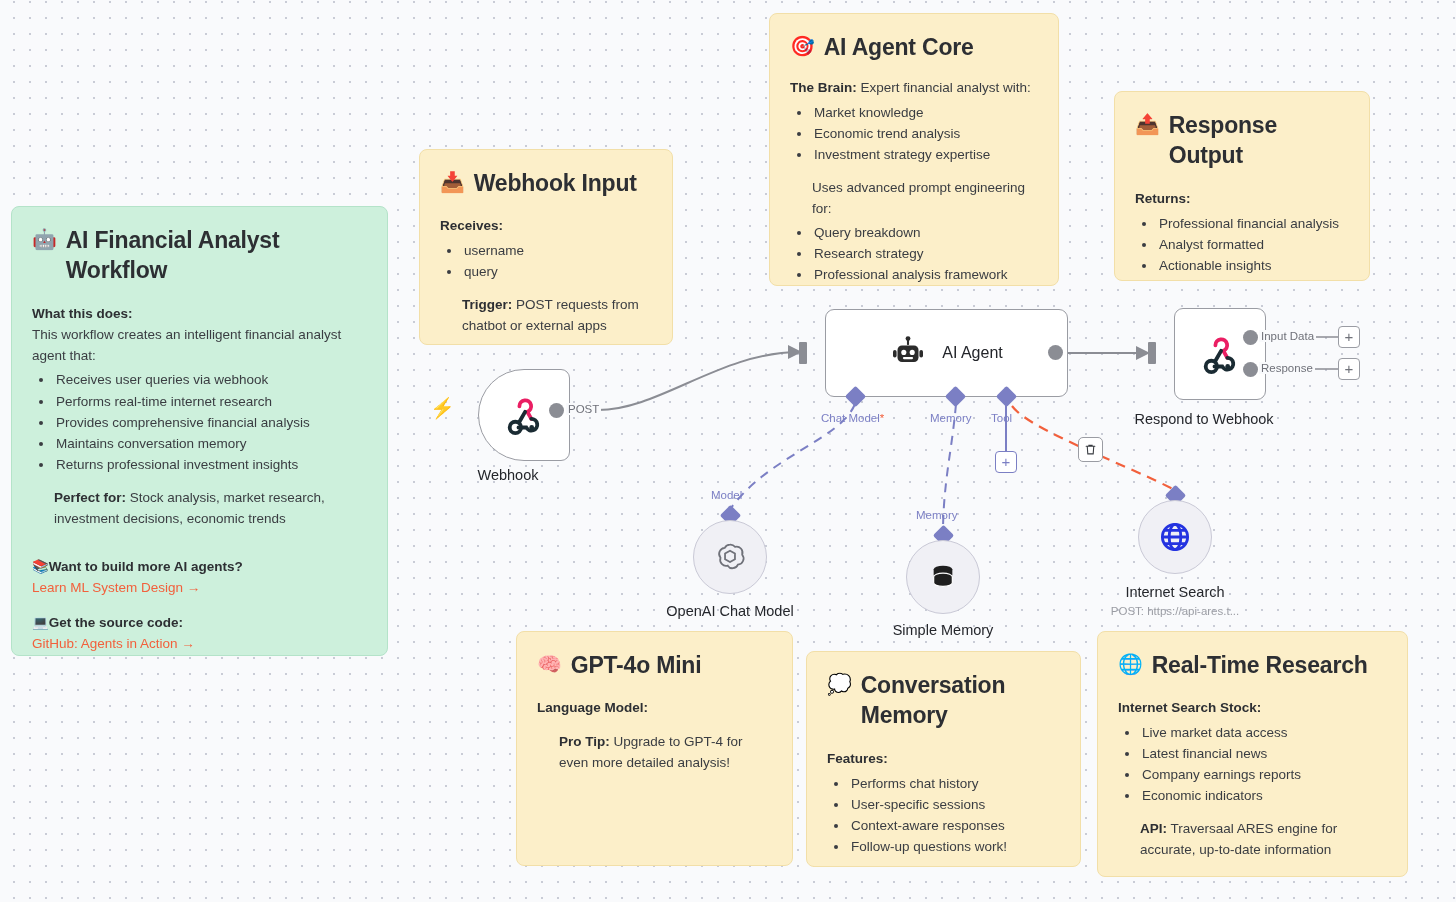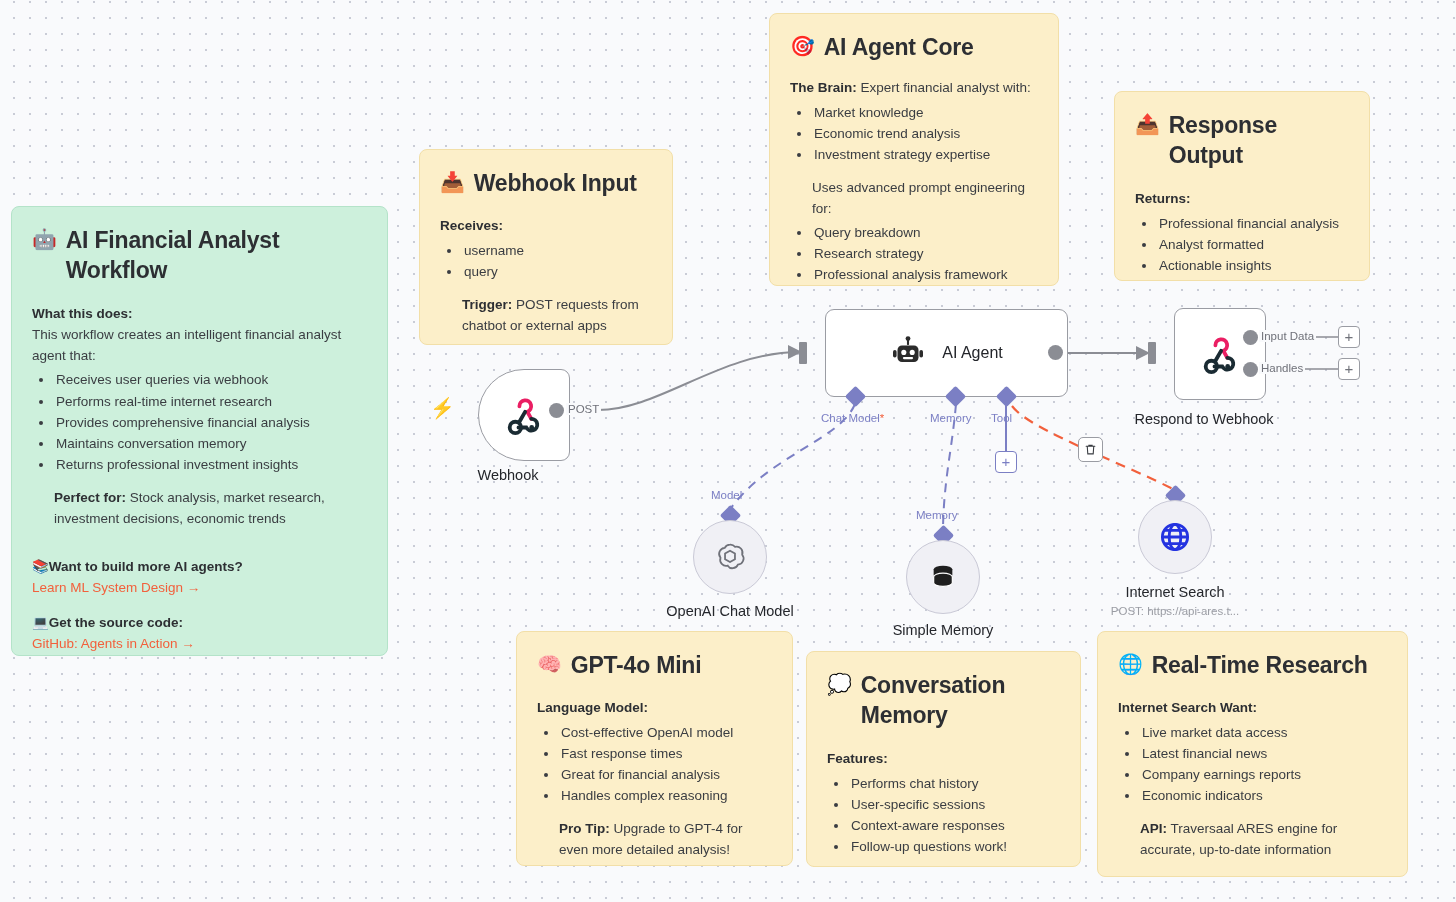--- a/index.html
+++ b/index.html
@@ -231,26 +231,20 @@
   </div>
 
   <div class="note yellow" id="note-gpt">
     <h2>
       <span class="emo">🧠</span>
       <span>GPT-4o Mini</span>
     </h2>
     <div class="lead">
       <b>Language Model:</b>
     </div>
-    <ul>
-      <li>Cost-effective OpenAI model</li>
-      <li>Fast response times</li>
-      <li>Great for financial analysis</li>
-      <li>Handles complex reasoning</li>
-    </ul>
     <div class="indent">
       <b>Pro Tip:</b> <span>Upgrade to GPT-4 for even more detailed analysis!</span>
     </div>
   </div>
 
   <div class="note yellow" id="note-mem">
     <h2>
       <span class="emo">💭</span>
       <span>Conversation Memory</span>
     </h2>
@@ -264,21 +258,21 @@
       <li>Follow-up questions work!</li>
     </ul>
   </div>
 
   <div class="note yellow" id="note-res">
     <h2>
       <span class="emo">🌐</span>
       <span>Real-Time Research</span>
     </h2>
     <div class="lead">
-      <b>Internet Search Want:</b>
+      <b>Internet Search Stock:</b>
     </div>
     <ul>
       <li>Live market data access</li>
       <li>Latest financial news</li>
       <li>Company earnings reports</li>
       <li>Economic indicators</li>
     </ul>
     <div class="indent">
       <b>API:</b> <span>Traversaal ARES engine for accurate, up-to-date information</span>
     </div>
@@ -337,21 +331,21 @@
       <path d="M12.6 10.3 9.2 16.2" fill="none" stroke="#1a2b33" stroke-width="2.1" stroke-linecap="round"></path>
       <path d="M16 14.1a3.2 3.2 0 1 1-2.8 4.7H9" fill="none" stroke="#1a2b33" stroke-width="2.1" stroke-linecap="round"></path>
       <circle cx="7.3" cy="18.8" r="3.1" fill="none" stroke="#1a2b33" stroke-width="2.1"></circle>
       <circle cx="16.2" cy="18.8" r="1.3" fill="#1a2b33"></circle>
     </svg>
   </div>
   <div class="dot" style="left:1243px; top:330px;"></div>
   <div class="edge-label" style="left:1259px; top:330px;">Input Data</div>
   <div class="plus-btn grey" style="left:1338px; top:326px;">+</div>
   <div class="dot" style="left:1243px; top:362px;"></div>
-  <div class="edge-label" style="left:1259px; top:362px;">Handles</div>
+  <div class="edge-label" style="left:1259px; top:362px;">Response</div>
   <div class="plus-btn grey" style="left:1338px; top:358px;">+</div>
   <div class="node-label" style="left:1114px; top:410px; width:180px;">Respond to Webhook</div>
 
   <div class="port-label" style="left:711px; top:489px;">Model</div>
   <div class="diamond" style="left:723px; top:508px;"></div>
   <div class="subnode" id="sub-openai">
     <svg width="34" height="34" viewBox="0 0 24 24">
       <path d="M12 3.2c-1.6 0-3 .9-3.7 2.3-1.6.1-3 1.1-3.6 2.6-.7 1.5-.4 3.2.6 4.4-.5 1.5-.2 3.2.9 4.4 1.1 1.2 2.7 1.6 4.2 1.2.8 1.2 2.2 2 3.7 1.8 1.6-.1 2.9-1.1 3.5-2.5 1.6-.1 3-1.1 3.6-2.6.7-1.5.4-3.2-.6-4.4.5-1.5.2-3.2-.9-4.4-1.1-1.2-2.7-1.6-4.2-1.2-.8-1.1-2-1.7-3.5-1.6z" fill="none" stroke="#6f7179" stroke-width="1.25"></path>
       <path d="M12 7.6 15.5 9.6v4L12 15.6 8.5 13.6v-4z" fill="none" stroke="#6f7179" stroke-width="1.25"></path>
     </svg>

